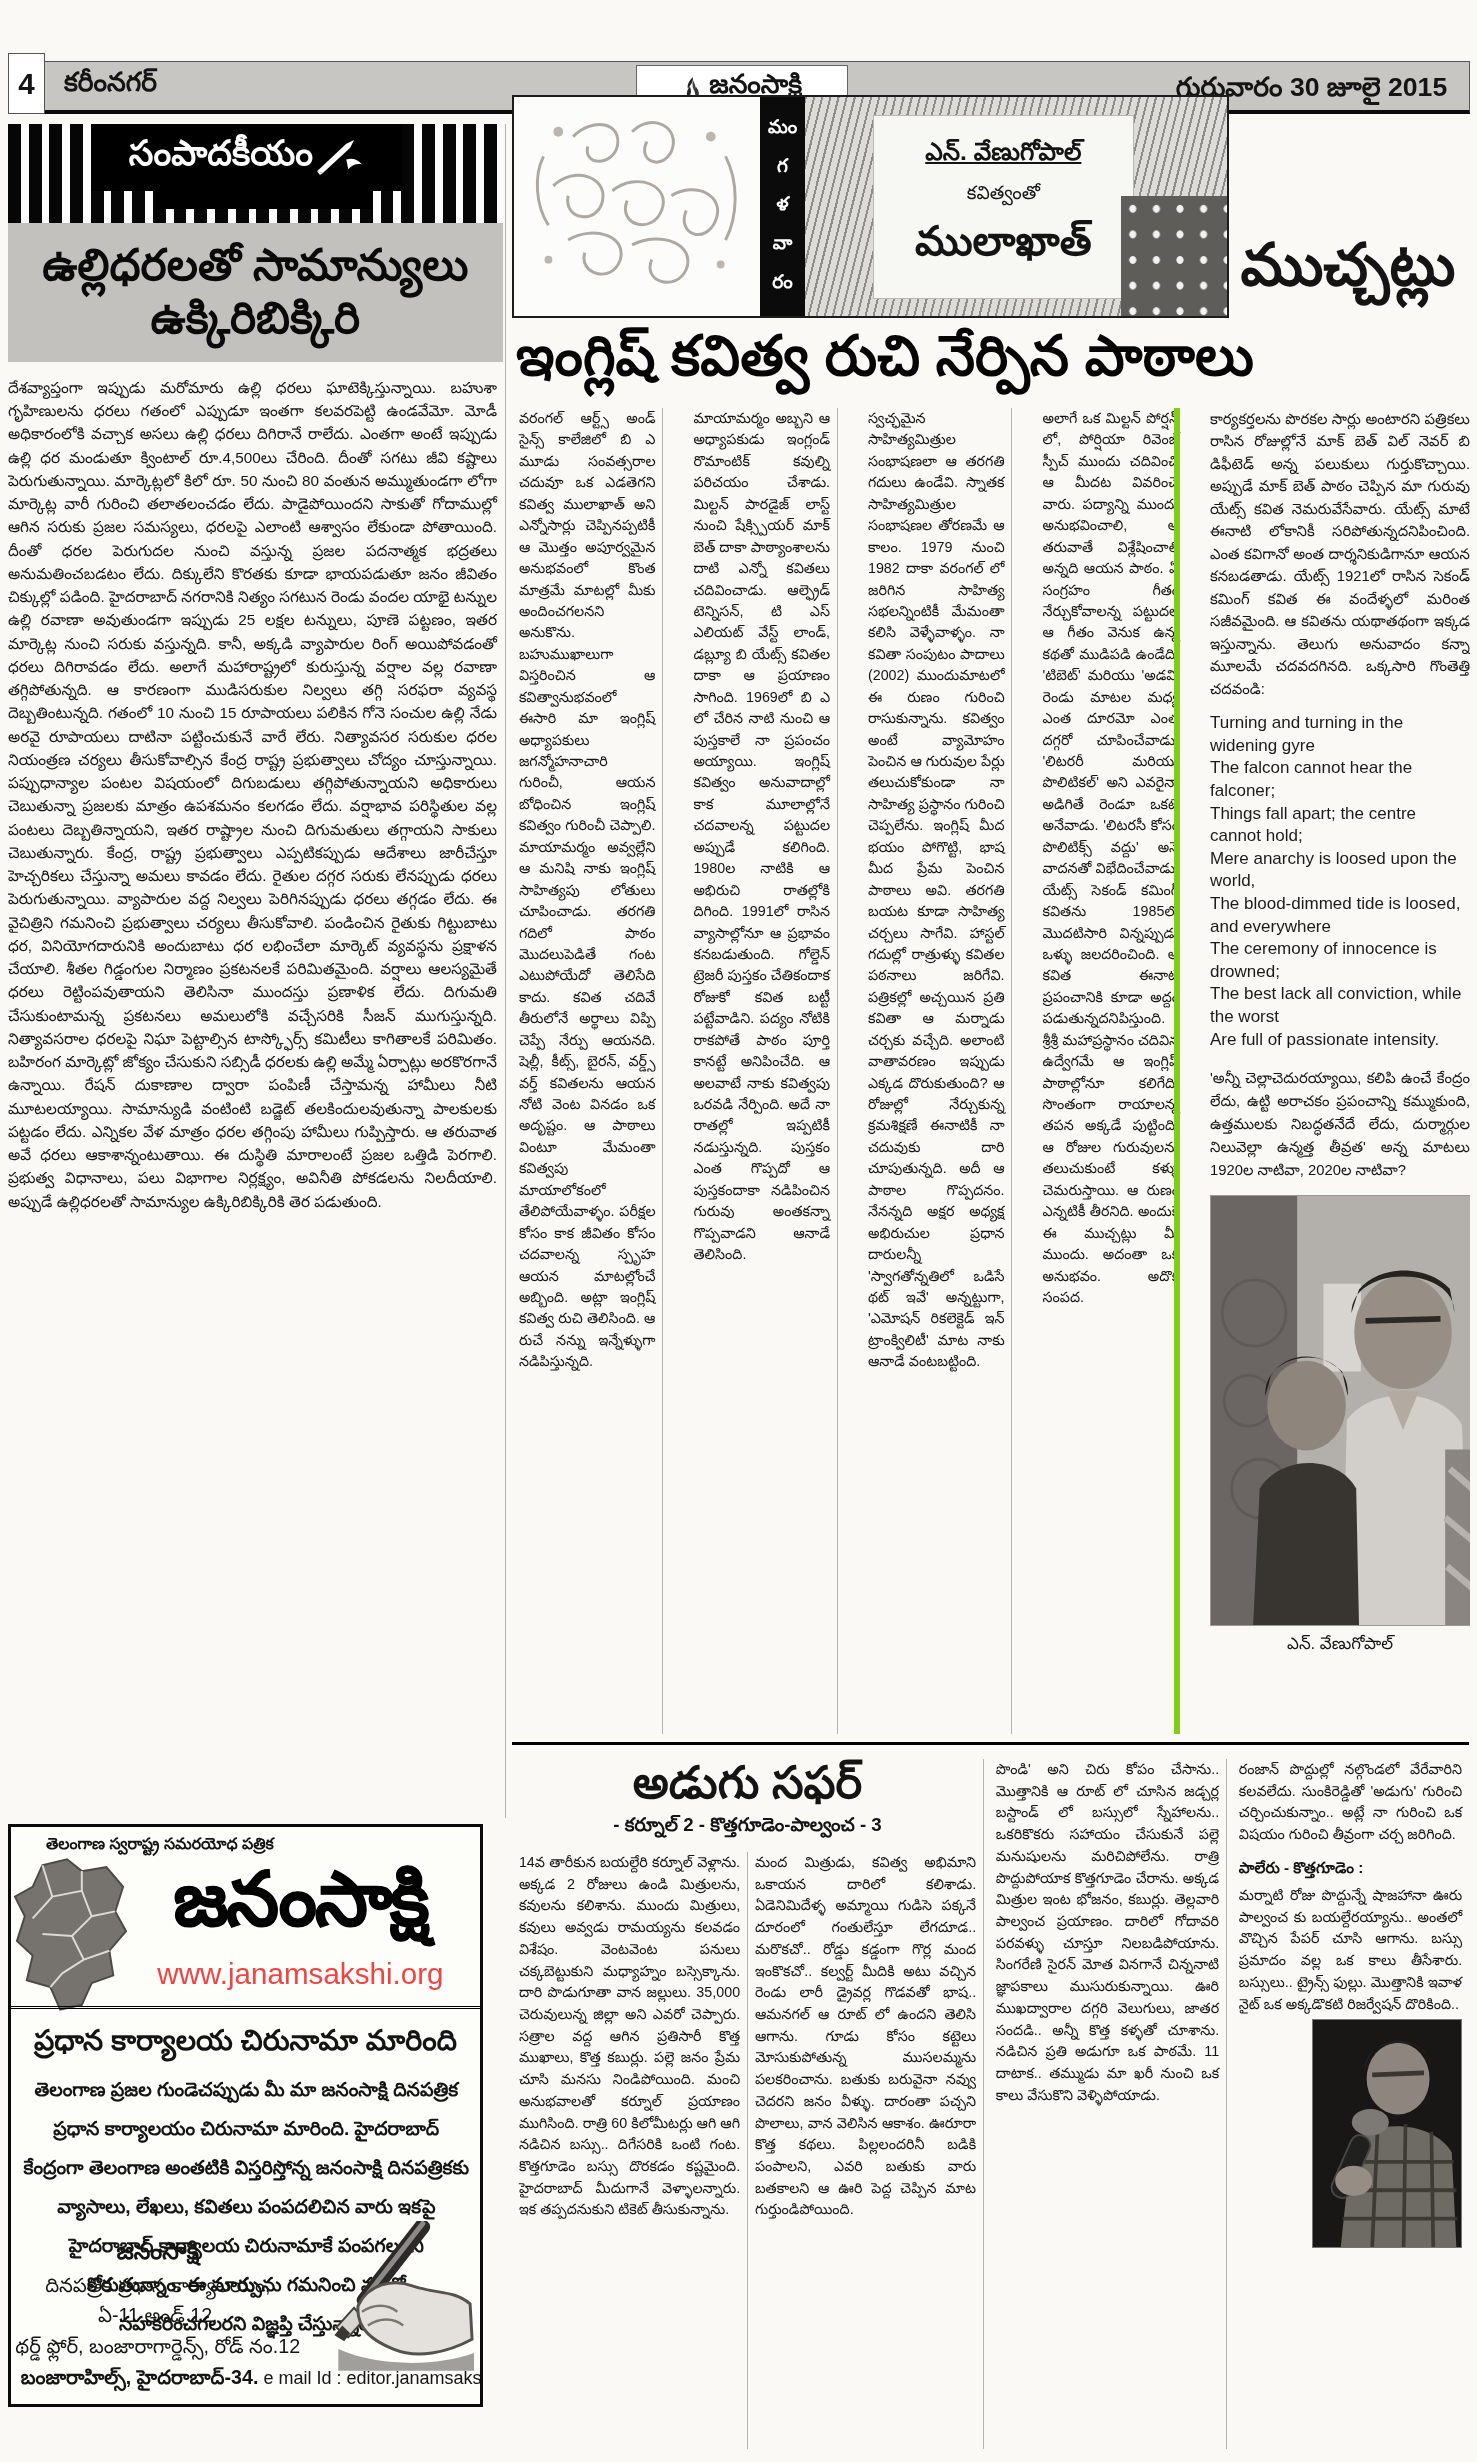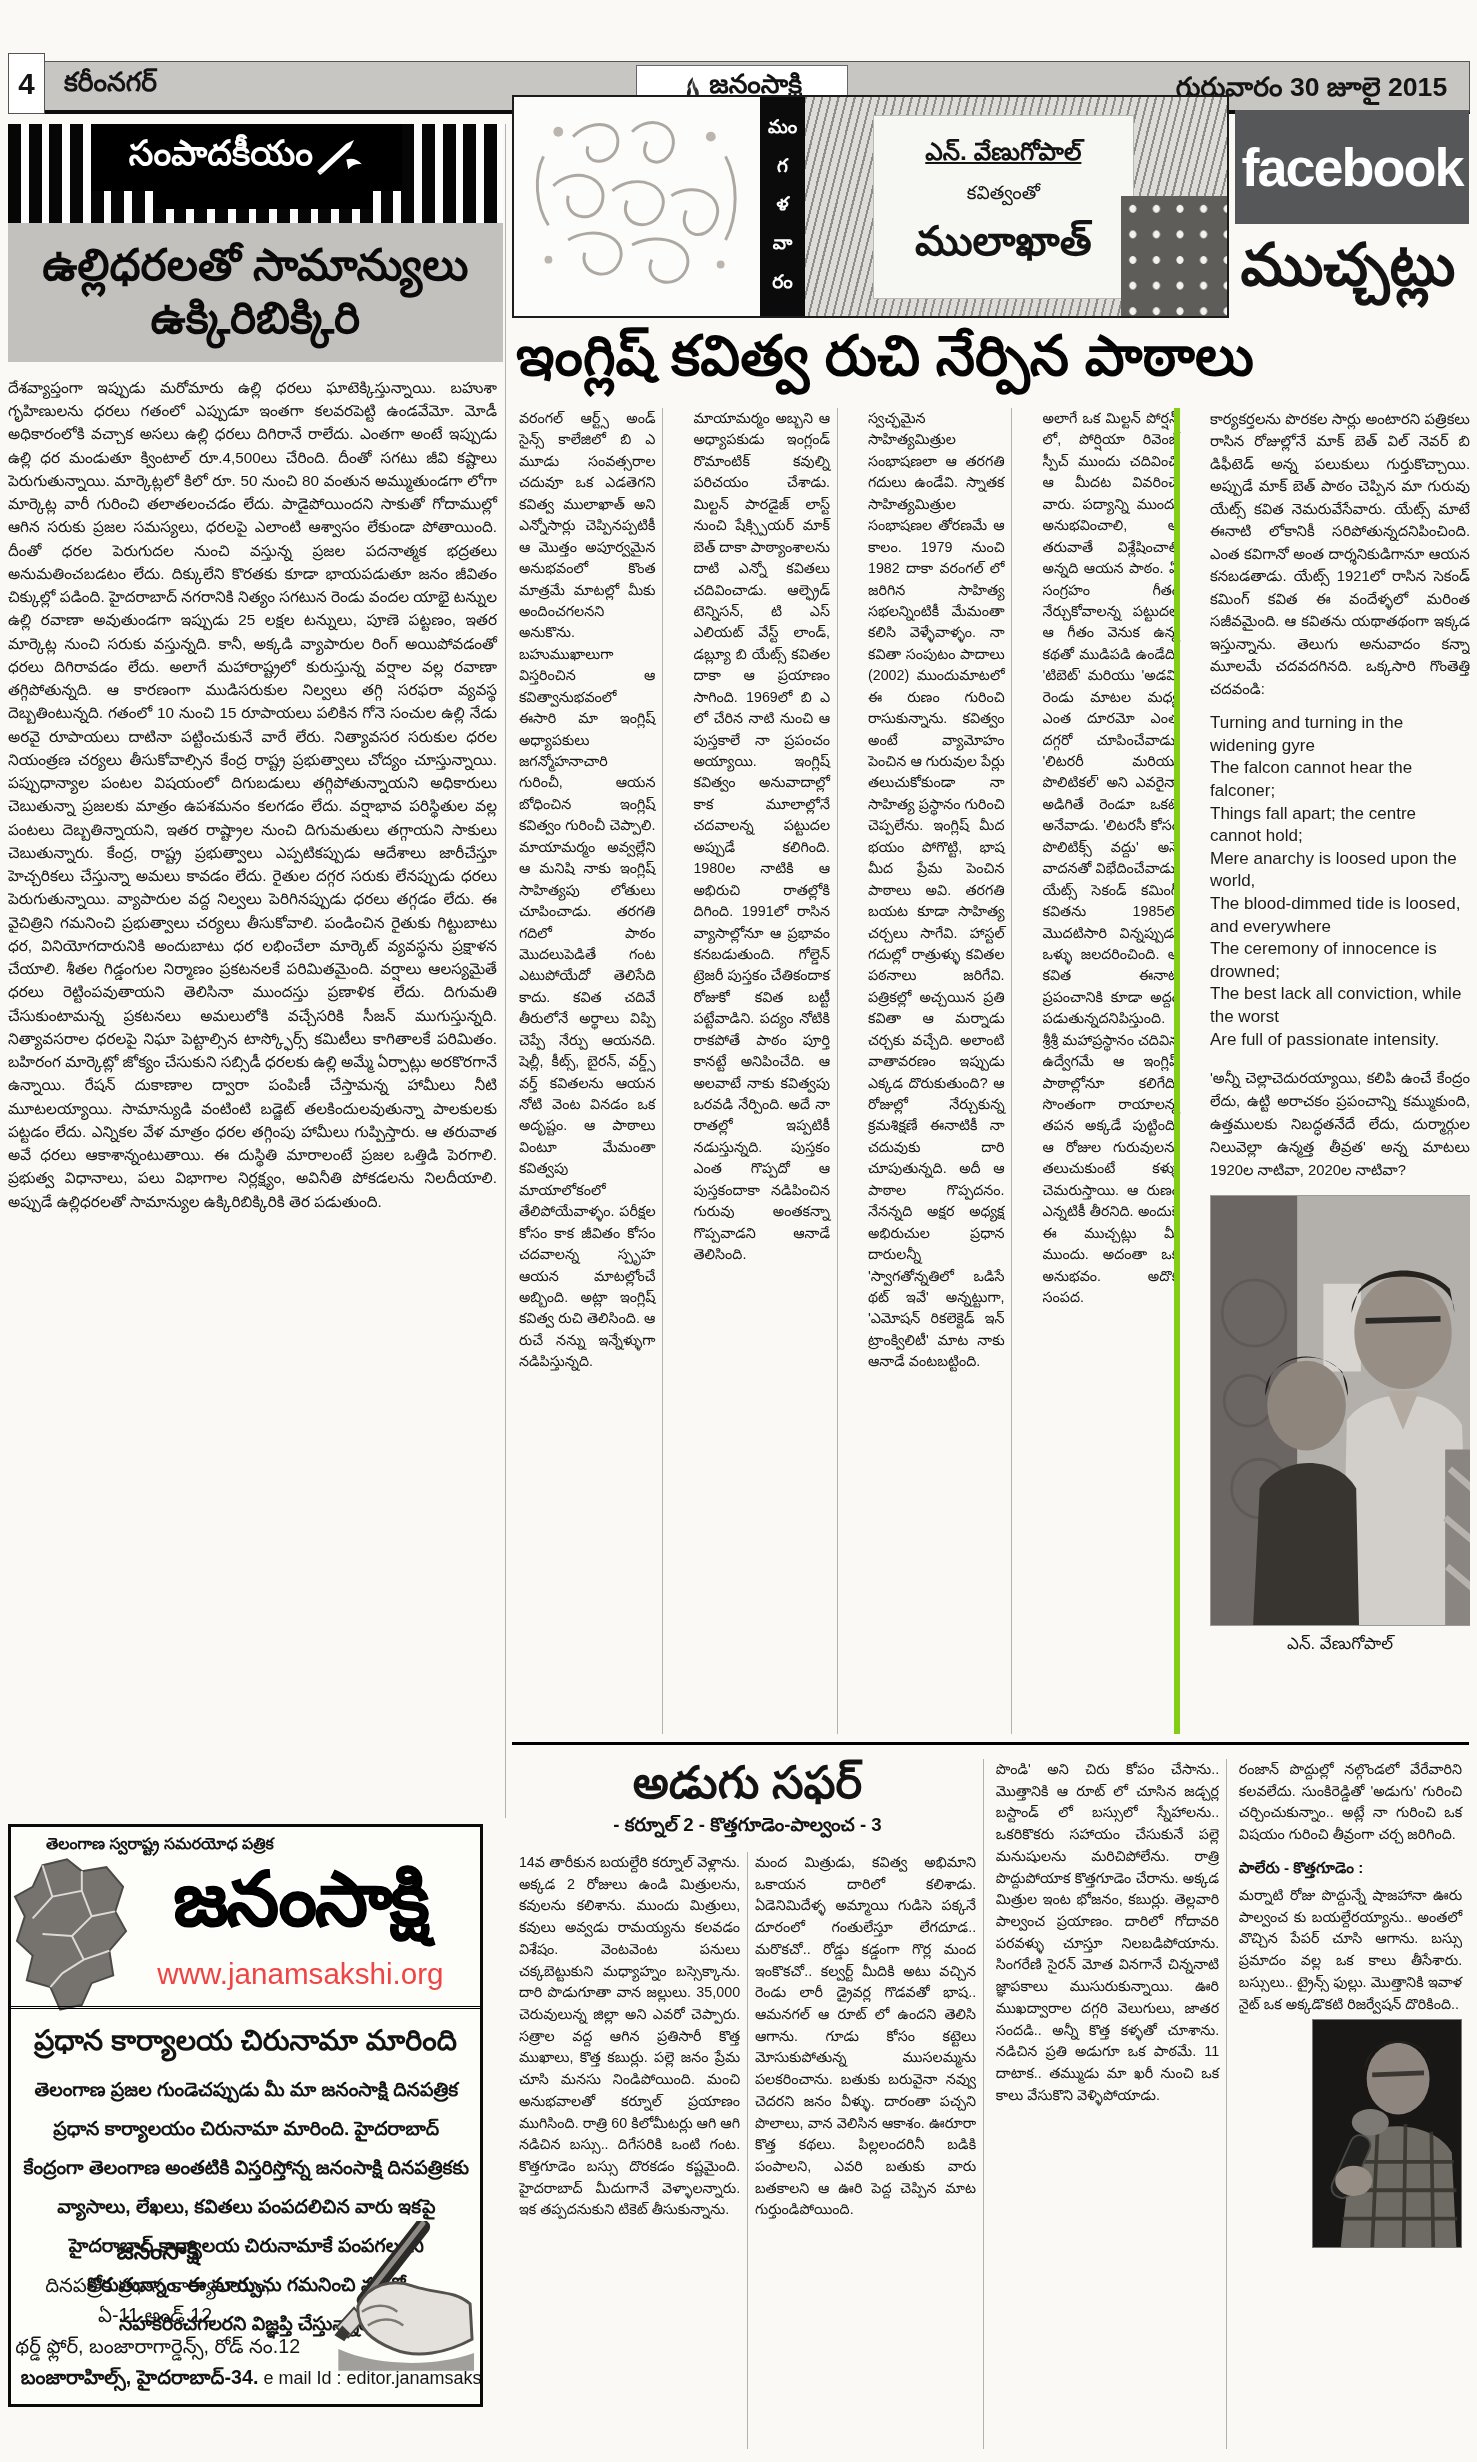--- a/index.html
+++ b/index.html
@@ -179,23 +179,20 @@
     <div class="tex">
       <div class="card">
         <div class="auth">ఎన్. వేణుగోపాల్</div>
         <div class="kick">కవిత్వంతో</div>
         <div class="ttl">ములాఖాత్</div>
       </div>
       <div class="dots"></div>
     </div>
   </div>
 
-  <div class="fbbox">
-    <span>facebook</span>
-  </div>
   <div class="muchatlu">ముచ్చట్లు</div>
 
   <div class="mainhead">ఇంగ్లిష్ కవిత్వ రుచి నేర్పిన పాఠాలు</div>
   <div class="cols">
     <div class="col">వరంగల్ ఆర్ట్స్ అండ్ సైన్స్ కాలేజిలో బి ఎ మూడు సంవత్సరాల చదువూ ఒక ఎడతెగని కవిత్వ ములాఖాత్ అని ఎన్నోసార్లు చెప్పినప్పటికీ ఆ మొత్తం అపూర్వమైన అనుభవంలో కొంత మాత్రమే మాటల్లో మీకు అందించగలనని అనుకొను. బహుముఖాలుగా విస్తరించిన ఆ కవిత్వానుభవంలో ఈసారి మా ఇంగ్లిష్ అధ్యాపకులు జగన్మోహనాచారి గురించీ, ఆయన బోధించిన ఇంగ్లిష్ కవిత్వం గురించీ చెప్పాలి. మాయామర్మం అవ్వల్లేని ఆ మనిషి నాకు ఇంగ్లిష్ సాహిత్యపు లోతులు చూపించాడు. తరగతి గదిలో పాఠం మొదలుపెడితే గంట ఎటుపోయేదో తెలిసేది కాదు. కవిత చదివే తీరులోనే అర్థాలు విప్పి చెప్పే నేర్పు ఆయనది. షెల్లీ, కీట్స్, బైరన్, వర్డ్స్ వర్త్ కవితలను ఆయన నోటి వెంట వినడం ఒక అదృష్టం. ఆ పాఠాలు వింటూ మేమంతా కవిత్వపు మాయాలోకంలో తేలిపోయేవాళ్ళం. పరీక్షల కోసం కాక జీవితం కోసం చదవాలన్న స్పృహ ఆయన మాటల్లోంచే అబ్బింది. అట్లా ఇంగ్లిష్ కవిత్వ రుచి తెలిసింది. ఆ రుచే నన్ను ఇన్నేళ్ళుగా నడిపిస్తున్నది.</div>
     <div class="col">మాయామర్మం అబ్బని ఆ అధ్యాపకుడు ఇంగ్లండ్ రొమాంటిక్ కవుల్ని పరిచయం చేశాడు. మిల్టన్ పారడైజ్ లాస్ట్ నుంచి షేక్స్పియర్ మాక్ బెత్ దాకా పాఠ్యాంశాలను దాటి ఎన్నో కవితలు చదివించాడు. ఆల్ఫ్రెడ్ టెన్నిసన్, టి ఎస్ ఎలియట్ వేస్ట్ లాండ్, డబ్ల్యూ బి యేట్స్ కవితల దాకా ఆ ప్రయాణం సాగింది. 1969లో బి ఎ లో చేరిన నాటి నుంచి ఆ పుస్తకాలే నా ప్రపంచం అయ్యాయి. ఇంగ్లిష్ కవిత్వం అనువాదాల్లో కాక మూలాల్లోనే చదవాలన్న పట్టుదల అప్పుడే కలిగింది. 1980ల నాటికి ఆ అభిరుచి రాతల్లోకి దిగింది. 1991లో రాసిన వ్యాసాల్లోనూ ఆ ప్రభావం కనబడుతుంది. గోల్డెన్ ట్రెజరీ పుస్తకం చేతికందాక రోజుకో కవిత బట్టీ పట్టేవాడిని. పద్యం నోటికి రాకపోతే పాఠం పూర్తి కానట్టే అనిపించేది. ఆ అలవాటే నాకు కవిత్వపు ఒరవడి నేర్పింది. అదే నా రాతల్లో ఇప్పటికీ నడుస్తున్నది. పుస్తకం ఎంత గొప్పదో ఆ పుస్తకందాకా నడిపించిన గురువు అంతకన్నా గొప్పవాడని ఆనాడే తెలిసింది.</div>
     <div class="col">స్వచ్ఛమైన సాహిత్యమిత్రుల సంభాషణలా ఆ తరగతి గదులు ఉండేవి. స్నాతక సాహిత్యమిత్రుల సంభాషణల తోరణమే ఆ కాలం. 1979 నుంచి 1982 దాకా వరంగల్ లో జరిగిన సాహిత్య సభలన్నింటికీ మేమంతా కలిసి వెళ్ళేవాళ్ళం. నా కవితా సంపుటం పాదాలు (2002) ముందుమాటలో ఈ రుణం గురించి రాసుకున్నాను. కవిత్వం అంటే వ్యామోహం పెంచిన ఆ గురువుల పేర్లు తలుచుకోకుండా నా సాహిత్య ప్రస్థానం గురించి చెప్పలేను. ఇంగ్లిష్ మీద భయం పోగొట్టి, భాష మీద ప్రేమ పెంచిన పాఠాలు అవి. తరగతి బయట కూడా సాహిత్య చర్చలు సాగేవి. హాస్టల్ గదుల్లో రాత్రుళ్ళు కవితల పఠనాలు జరిగేవి. పత్రికల్లో అచ్చయిన ప్రతి కవితా ఆ మర్నాడు చర్చకు వచ్చేది. అలాంటి వాతావరణం ఇప్పుడు ఎక్కడ దొరుకుతుంది? ఆ రోజుల్లో నేర్చుకున్న క్రమశిక్షణే ఈనాటికీ నా చదువుకు దారి చూపుతున్నది. అదీ ఆ పాఠాల గొప్పదనం. నేనన్నది అక్షర అధ్యక్ష అభిరుచుల ప్రధాన దారులన్నీ 'స్వాగతోన్నతిలో ఒడిసే థట్ ఇవే' అన్నట్టుగా, 'ఎమోషన్ రికలెక్టెడ్ ఇన్ ట్రాంక్విలిటీ' మాట నాకు ఆనాడే వంటబట్టింది.</div>
     <div class="col">అలాగే ఒక మిల్టన్ పోర్షన్ లో, పోర్షియా రివెంజ్ స్పీచ్ ముందు చదివించి ఆ మీదట వివరించే వారు. పద్యాన్ని ముందు అనుభవించాలి, ఆ తరువాతే విశ్లేషించాలి అన్నది ఆయన పాఠం. ఏ సంగ్రహం గీతం నేర్చుకోవాలన్న పట్టుదల ఆ గీతం వెనుక ఉన్న కథతో ముడిపడి ఉండేది. 'టిబెట్' మరియు 'అడవి' రెండు మాటల మధ్య ఎంత దూరమో ఎంత దగ్గరో చూపించేవాడు. 'లిటరరీ మరియు పొలిటికల్' అని ఎవరైనా అడిగితే రెండూ ఒకటే అనేవాడు. 'లిటరసీ కోసం పొలిటిక్స్ వద్దు' అనే వాదనతో విభేదించేవాడు. యేట్స్ సెకండ్ కమింగ్ కవితను 1985లో మొదటిసారి విన్నప్పుడు ఒళ్ళు జలదరించింది. ఆ కవిత ఈనాటి ప్రపంచానికి కూడా అద్దం పడుతున్నదనిపిస్తుంది. శ్రీశ్రీ మహాప్రస్థానం చదివిన ఉద్వేగమే ఆ ఇంగ్లిష్ పాఠాల్లోనూ కలిగేది. సొంతంగా రాయాలన్న తపన అక్కడే పుట్టింది. ఆ రోజుల గురువులను తలుచుకుంటే కళ్ళు చెమరుస్తాయి. ఆ రుణం ఎన్నటికీ తీరనిది. అందుకే ఈ ముచ్చట్లు మీ ముందు. అదంతా ఒక అనుభవం. అదొక సంపద.</div>
   </div>
 

